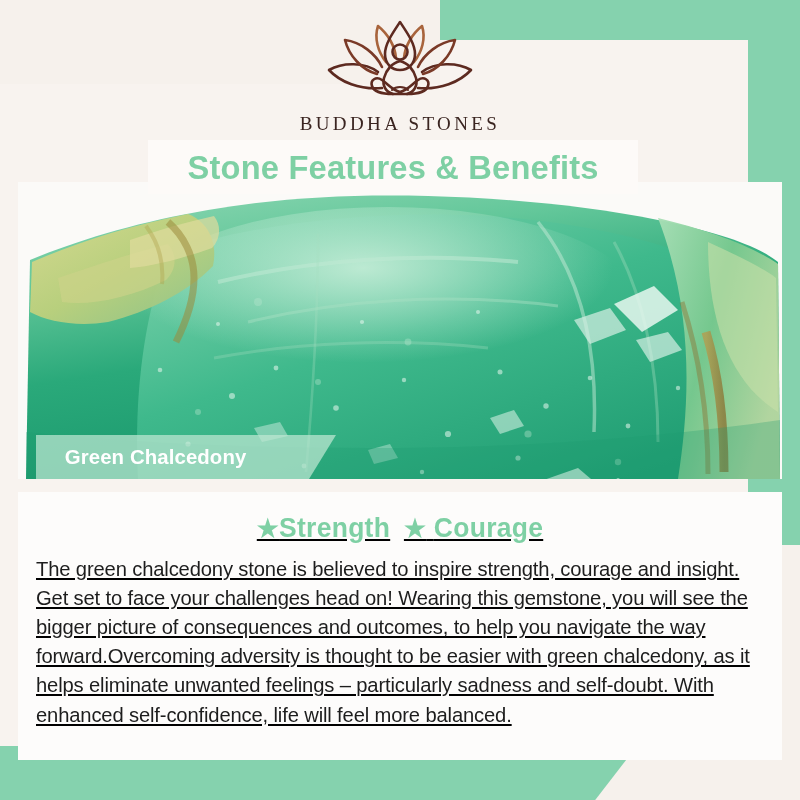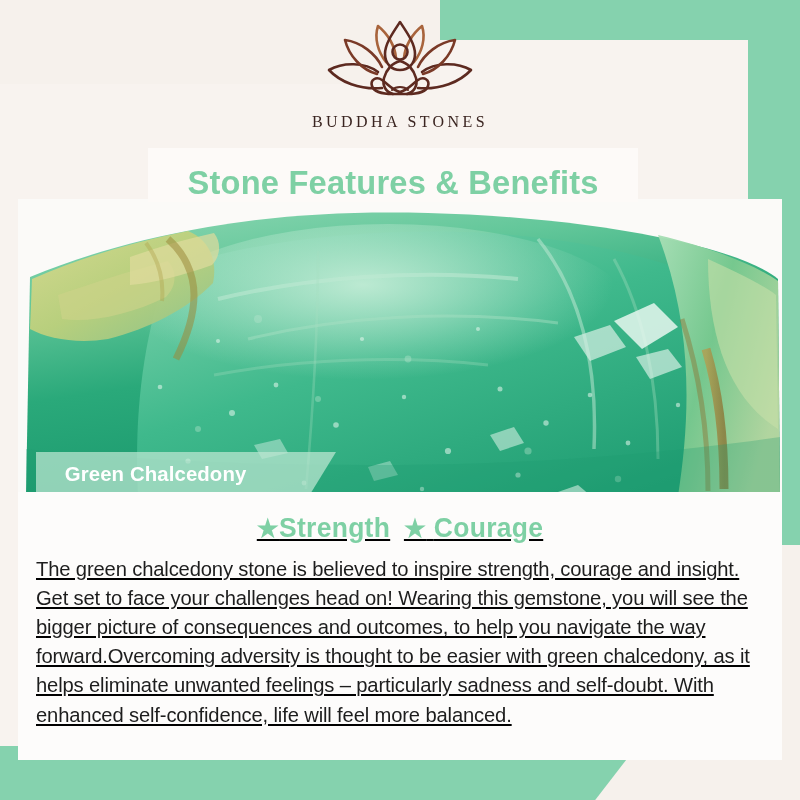--- a/index.html
+++ b/index.html
@@ -95,54 +95,53 @@
   }
   .logo-mark {
     display: block;
     margin: 0 auto;
     width: 160px;
     height: 92px;
   }
   .logo-word {
     margin-top: 3px;
     font-family: "Liberation Serif", serif;
-    font-size: 16px;
+    font-size: 19px;
     letter-spacing: 3.4px;
     color: #3a2420;
     font-weight: 400;
   }
 
   
   .title-banner {
     position: absolute;
     top: 140px;
     left: 148px;
     width: 490px;
     height: 54px;
     background: #fdfaf8;
     display: flex;
-    align-items: flex-end;
+    align-items: center;
     justify-content: center;
     box-shadow: 0 0 0 0 rgba(0,0,0,0);
-    margin-top: 8px;
   }
   .title-text {
     font-size: 34px;
     font-weight: 700;
     color: #7ed0a4;
     letter-spacing: 0.2px;
     font-family: "Liberation Sans", sans-serif;
     transform: scaleX(0.96);
     white-space: nowrap;
   }
 
   
   .photo {
     position: absolute;
-    top: 199px;
+    top: 182px;
     left: 18px;
     width: 764px;
     height: 297px;
     overflow: hidden;
     z-index: 4;
     background: #8b5cf6;
   }
   .photo svg { display: block; width: 100%; height: 100%; }
 
   

